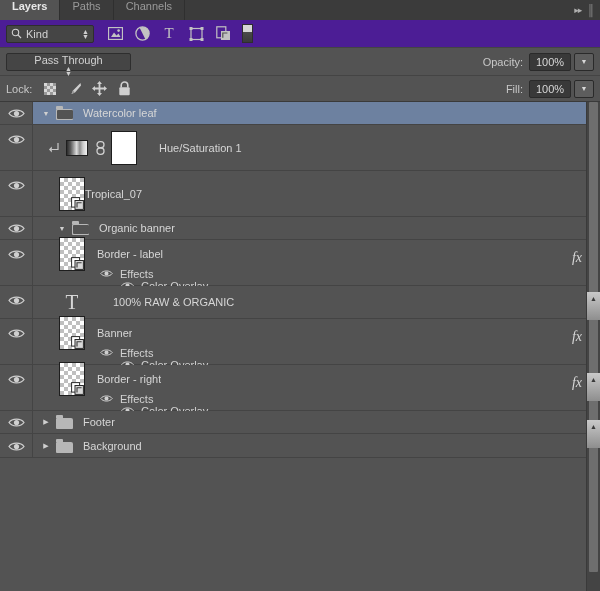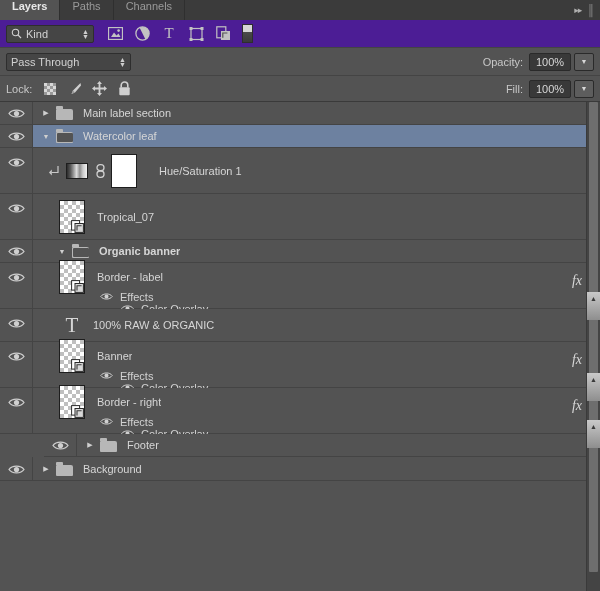--- a/index.html
+++ b/index.html
@@ -31,21 +31,21 @@
   .stepper{display:flex;flex-direction:column;line-height:5px;font-size:7px;color:#cfcfcf;}
   .filter-icons{display:flex;align-items:center;gap:11px;margin-left:13px;}
   .ficon{width:16px;height:16px;display:flex;align-items:center;justify-content:center;color:#c2c2c2;}
   .toggle-sw{width:9px;height:17px;border:1px solid #2e2e2e;
              background:linear-gradient(180deg,#d6d6d6 0%,#d6d6d6 42%,#4a4a4a 42%,#3a3a3a 100%);}
 
   
   .blendrow{height:27px;background:#535353;display:flex;align-items:center;
             border-bottom:1px solid #444;padding:0 6px;flex:0 0 auto;}
   .blend-select{width:125px;height:18px;background:#454545;border:1px solid #2e2e2e;border-radius:2px;
-                display:flex;align-items:center;padding:0 4px;box-sizing:border-box;color:#d2d2d2;font-size:11px;}
+                display:flex;align-items:center;padding:0 4px;box-sizing:border-box;color:#d2d2d2;font-size:11px;flex-direction:column;}
   .blend-select .lbl{flex:1;}
   .fieldlbl{margin-left:auto;font-size:11px;color:#c8c8c8;}
   .numfield{width:42px;height:18px;background:#393939;border:1px solid #2a2a2a;border-radius:2px;
             color:#d8d8d8;font-size:11px;display:flex;align-items:center;justify-content:center;
             margin-left:6px;box-sizing:border-box;}
   .numarrow{width:20px;height:18px;background:#5d5d5d;border:1px solid #2a2a2a;border-radius:2px;
             margin-left:3px;display:flex;align-items:center;justify-content:center;
             font-size:7px;color:#d8d8d8;box-sizing:border-box;}
 
   
@@ -213,39 +213,20 @@
           <rect x="1.3" y="6.3" width="10.4" height="8" rx="1" fill="#cfcfcf"></rect>
         </svg>
     </span>
     <span class="fieldlbl">Fill:</span>
     <div class="numfield">100%</div>
     <div class="numarrow">▼</div>
   </div>
 
   <div class="listwrap">
     <div class="list" id="layer-list">
-        <div class="row" style="height: 23px;">
-          <div class="eyecol">
-            <div class="eyecell" style="height: 23px;">
-              <svg width="17" height="11" viewBox="0 0 17 11">
-                <path d="M1 5.5 C4 1 13 1 16 5.5 C13 10 4 10 1 5.5 Z" fill="none" stroke="#cfcfcf" stroke-width="1.3"></path>
-                <circle cx="8.5" cy="5.5" r="2.6" fill="#cfcfcf"></circle>
-              </svg>
-            </div>
-          </div>
-          <div class="body">
-            <div class="mainline" style="height: 23px;">
-              <span class="twisty" style="margin-left: 5px;">▶</span>
-              <span class="folder">
-                <i></i>
-              </span>
-              <span class="name lbl-gap">Main label section</span>
-            </div>
-          </div>
-        </div>
         <div class="row selected" style="height: 23px;">
           <div class="eyecol">
             <div class="eyecell" style="height: 23px;">
               <svg width="17" height="11" viewBox="0 0 17 11">
                 <path d="M1 5.5 C4 1 13 1 16 5.5 C13 10 4 10 1 5.5 Z" fill="none" stroke="#cfcfcf" stroke-width="1.3"></path>
                 <circle cx="8.5" cy="5.5" r="2.6" fill="#cfcfcf"></circle>
               </svg>
             </div>
           </div>
           <div class="body">
@@ -300,25 +281,25 @@
           <div class="body">
             <div class="mainline" style="height: 46px;">
               <span style="width: 0px;"></span>
               <span class="thumb" style="margin-left: 26px;">
                 <svg class="smartbadge" viewBox="0 0 13 13">
                   <rect x="0.6" y="0.6" width="8" height="9.5" fill="#ffffff" stroke="#2a2a2a" stroke-width="1"></rect>
                   <rect x="4" y="3.5" width="8.4" height="8.9" fill="#d8d8d8" stroke="#2a2a2a" stroke-width="1"></rect>
                   <polyline points="6,10.6 6,5.8 10.6,5.8" fill="none" stroke="#3a3a3a" stroke-width="1.1"></polyline>
                 </svg>
               </span>
-              <span class="name editing" style="margin-left: 12px;">Tropical_07 </span>
-            </div>
-          </div>
-        </div>
-        <div class="row" style="height: 23px; font-weight: bold;">
+              <span class="name editing" style="margin-left: 0;">Tropical_07 </span>
+            </div>
+          </div>
+        </div>
+        <div class="row" style="height: 23px;">
           <div class="eyecol">
             <div class="eyecell" style="height: 23px;">
               <svg width="17" height="11" viewBox="0 0 17 11">
                 <path d="M1 5.5 C4 1 13 1 16 5.5 C13 10 4 10 1 5.5 Z" fill="none" stroke="#cfcfcf" stroke-width="1.3"></path>
                 <circle cx="8.5" cy="5.5" r="2.6" fill="#cfcfcf"></circle>
               </svg>
             </div>
           </div>
           <div class="body">
             <div class="mainline" style="height: 23px;">
@@ -376,21 +357,21 @@
               <svg width="17" height="11" viewBox="0 0 17 11">
                 <path d="M1 5.5 C4 1 13 1 16 5.5 C13 10 4 10 1 5.5 Z" fill="none" stroke="#cfcfcf" stroke-width="1.3"></path>
                 <circle cx="8.5" cy="5.5" r="2.6" fill="#cfcfcf"></circle>
               </svg>
             </div>
           </div>
           <div class="body">
             <div class="mainline" style="height: 33px;">
               <span style="width: 0px;"></span>
               <span class="typeic" style="margin-left: 26px;">T</span>
-              <span class="name" style="margin-left: 8px;">100% RAW &amp; ORGANIC</span>
+              <span class="name" style="margin-left: 28px;">100% RAW &amp; ORGANIC</span>
             </div>
           </div>
         </div>
         <div class="row" style="height: 46px;">
           <div class="eyecol">
             <div class="eyecell" style="height: 28px;">
               <svg width="17" height="11" viewBox="0 0 17 11">
                 <path d="M1 5.5 C4 1 13 1 16 5.5 C13 10 4 10 1 5.5 Z" fill="none" stroke="#cfcfcf" stroke-width="1.3"></path>
                 <circle cx="8.5" cy="5.5" r="2.6" fill="#cfcfcf"></circle>
               </svg>
@@ -460,21 +441,21 @@
             </div>
             <div class="subrow ind2">
               <span class="eye-sm"><svg width="13" height="9" viewBox="0 0 17 11">
                   <path d="M1 5.5 C4 1 13 1 16 5.5 C13 10 4 10 1 5.5 Z" fill="none" stroke="#cfcfcf" stroke-width="1.3"></path>
                   <circle cx="8.5" cy="5.5" r="2.6" fill="#cfcfcf"></circle>
                 </svg></span>
               <span class="sublabel">Color Overlay</span>
             </div>
           </div>
         </div>
-        <div class="row" style="height: 23px; margin-left: 44px;">
+        <div class="row" style="height: 23px;">
           <div class="eyecol">
             <div class="eyecell" style="height: 23px;">
               <svg width="17" height="11" viewBox="0 0 17 11">
                 <path d="M1 5.5 C4 1 13 1 16 5.5 C13 10 4 10 1 5.5 Z" fill="none" stroke="#cfcfcf" stroke-width="1.3"></path>
                 <circle cx="8.5" cy="5.5" r="2.6" fill="#cfcfcf"></circle>
               </svg>
             </div>
           </div>
           <div class="body">
             <div class="mainline" style="height: 23px;">

